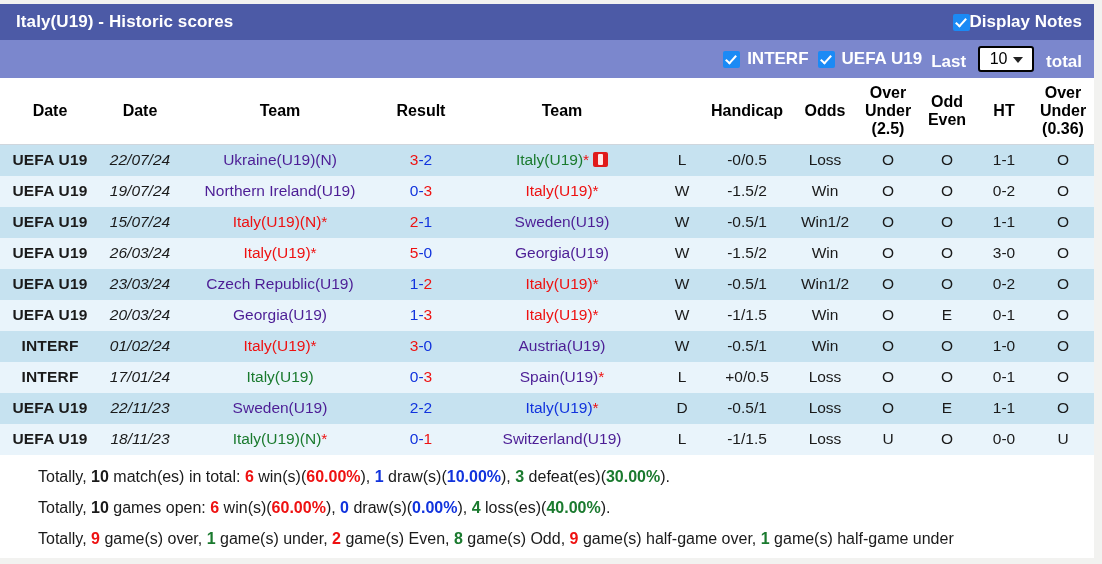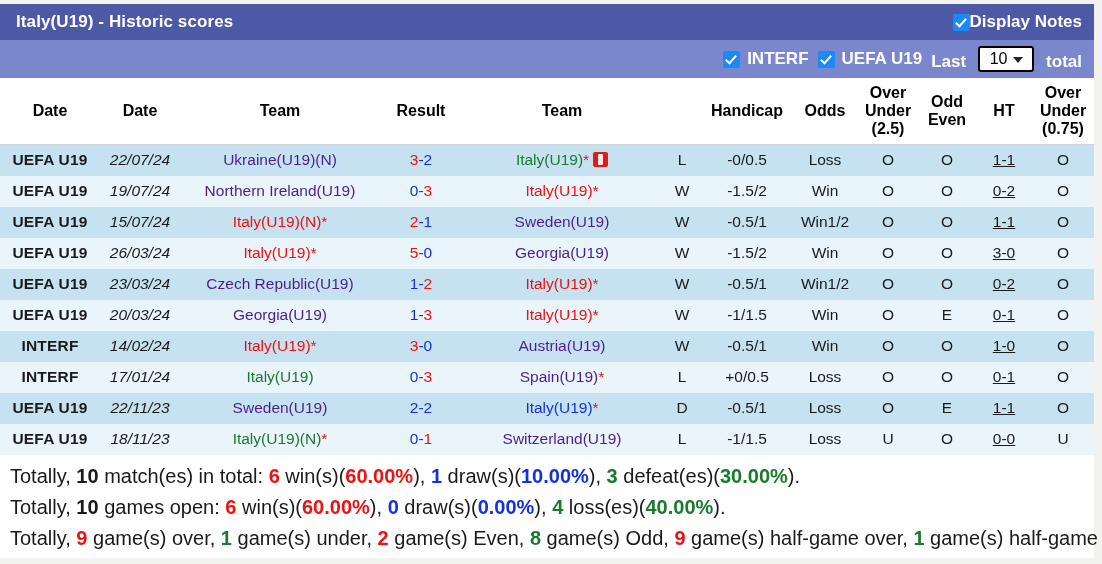--- a/index.html
+++ b/index.html
@@ -164,21 +164,21 @@
     text-align: center;
     color: #ffffff;
     font-weight: bold;
     font-size: 15px;
     letter-spacing: 0.2px;
   }
   .badge-uefa { background: #1f6b2b; }
   .badge-interf { background: #8d8d29; }
 
   td.date { font-size: 15px; color: #1a1a1a; font-style: italic; }
-  td.ht { font-size: 15px; text-decoration: underline; }
+  td.ht { font-size: 15px; }
 
   
   .c-red   { color: #ee1111; }
   .c-blue  { color: #1133dd; }
   .c-green { color: #1a7a2e; }
   .c-black { color: #4c1d95; }
 
   .ou-o { color: #ee1111; }
   .ou-u { color: #1a7a2e; }
   .oe-o { color: #1a7a2e; }
@@ -203,24 +203,25 @@
     border-radius: 1px;
   }
 
   
   .summary {
     background: #ffffff;
     padding: 6px 0 4px 10px;
     box-sizing: border-box;
   }
   .sum-line {
-    font-size: 20px;
+    font-size: 16px;
     color: #1a1a1a;
     line-height: 31px;
     white-space: nowrap;
+    margin-left: 28px;
   }
   .sum-line .n { font-weight: bold; }
 </style>
 </head>
 <body>
 
 <div class="page">
   <div class="panel">
 
     <div class="titlebar">
@@ -280,21 +281,21 @@
             <div>(2.5)</div>
           </th>
           <th>
             <div>Odd</div>
             <div>Even</div>
           </th>
           <th>HT</th>
           <th>
             <div>Over</div>
             <div>Under</div>
-            <div>(0.75)</div>
+            <div>(0.36)</div>
           </th>
         </tr>
       </thead>
       <tbody>
           <tr class="r-odd">
             <td class="badge-cell badge-uefa">UEFA U19</td>
             <td class="date">22/07/24</td>
             <td><span class="c-black">Ukraine(U19)(N)</span></td>
             <td><span class="c-red">3</span><span class="c-blue">-</span><span class="c-blue">2</span></td>
             <td><span class="c-green">Italy(U19)</span><span class="c-red">*</span><span class="redcard"></span></td>
@@ -371,21 +372,21 @@
             <td class="c-red">W</td>
             <td class="c-blue">-1/1.5</td>
             <td class="c-red">Win</td>
             <td class="ou-o">O</td>
             <td class="oe-e">E</td>
             <td class="ht c-black">0-1</td>
             <td class="ou-o">O</td>
           </tr>
           <tr class="r-odd">
             <td class="badge-cell badge-interf">INTERF</td>
-            <td class="date">14/02/24</td>
+            <td class="date">01/02/24</td>
             <td><span class="c-red">Italy(U19)</span><span class="c-red">*</span></td>
             <td><span class="c-red">3</span><span class="c-blue">-</span><span class="c-blue">0</span></td>
             <td><span class="c-black">Austria(U19)</span></td>
             <td class="c-red">W</td>
             <td class="c-blue">-0.5/1</td>
             <td class="c-red">Win</td>
             <td class="ou-o">O</td>
             <td class="oe-o">O</td>
             <td class="ht c-black">1-0</td>
             <td class="ou-o">O</td>

